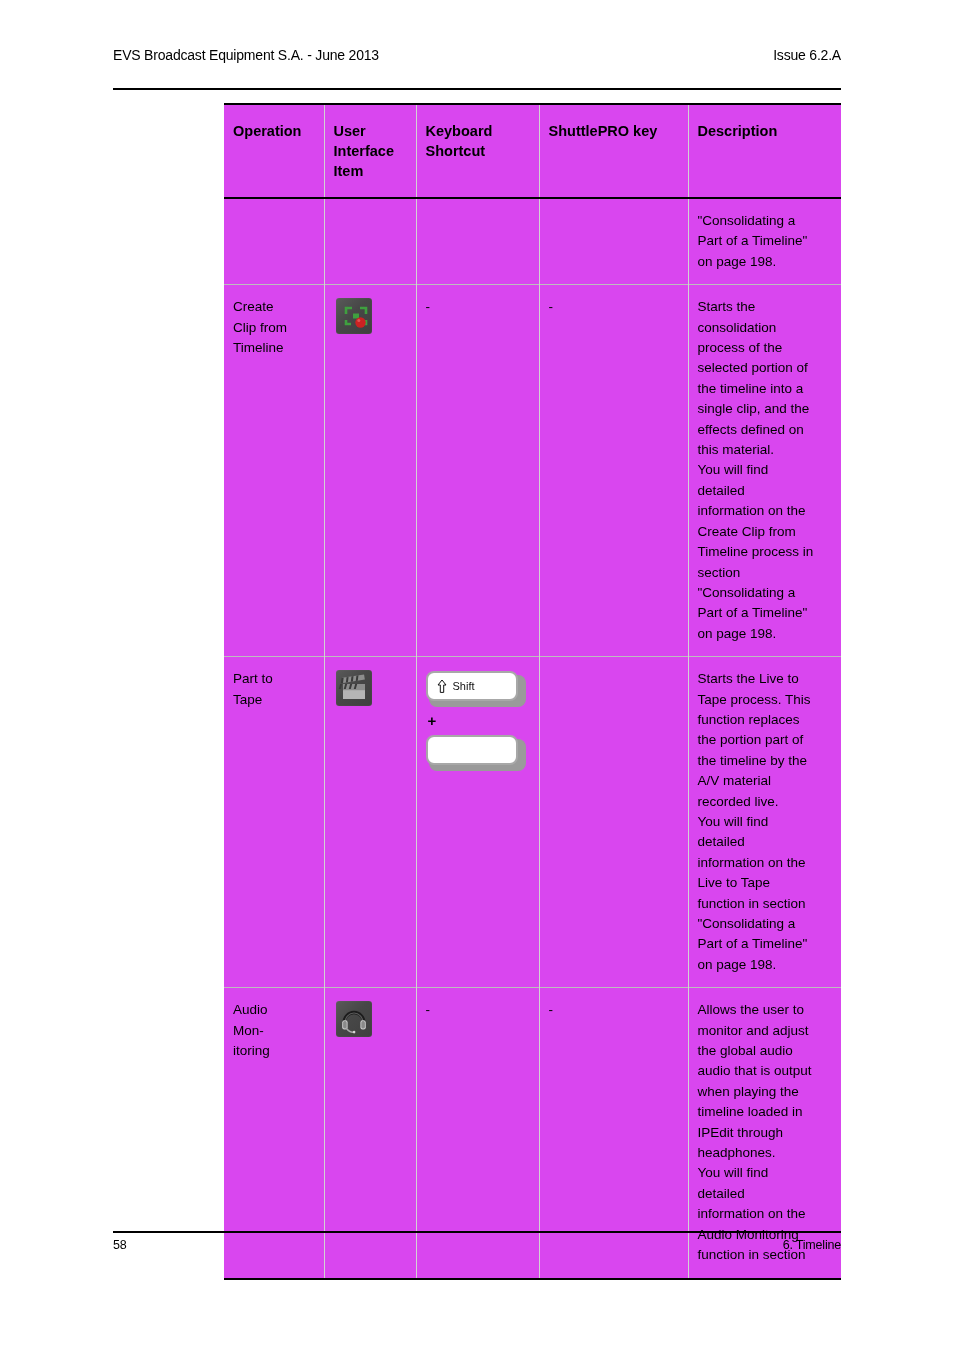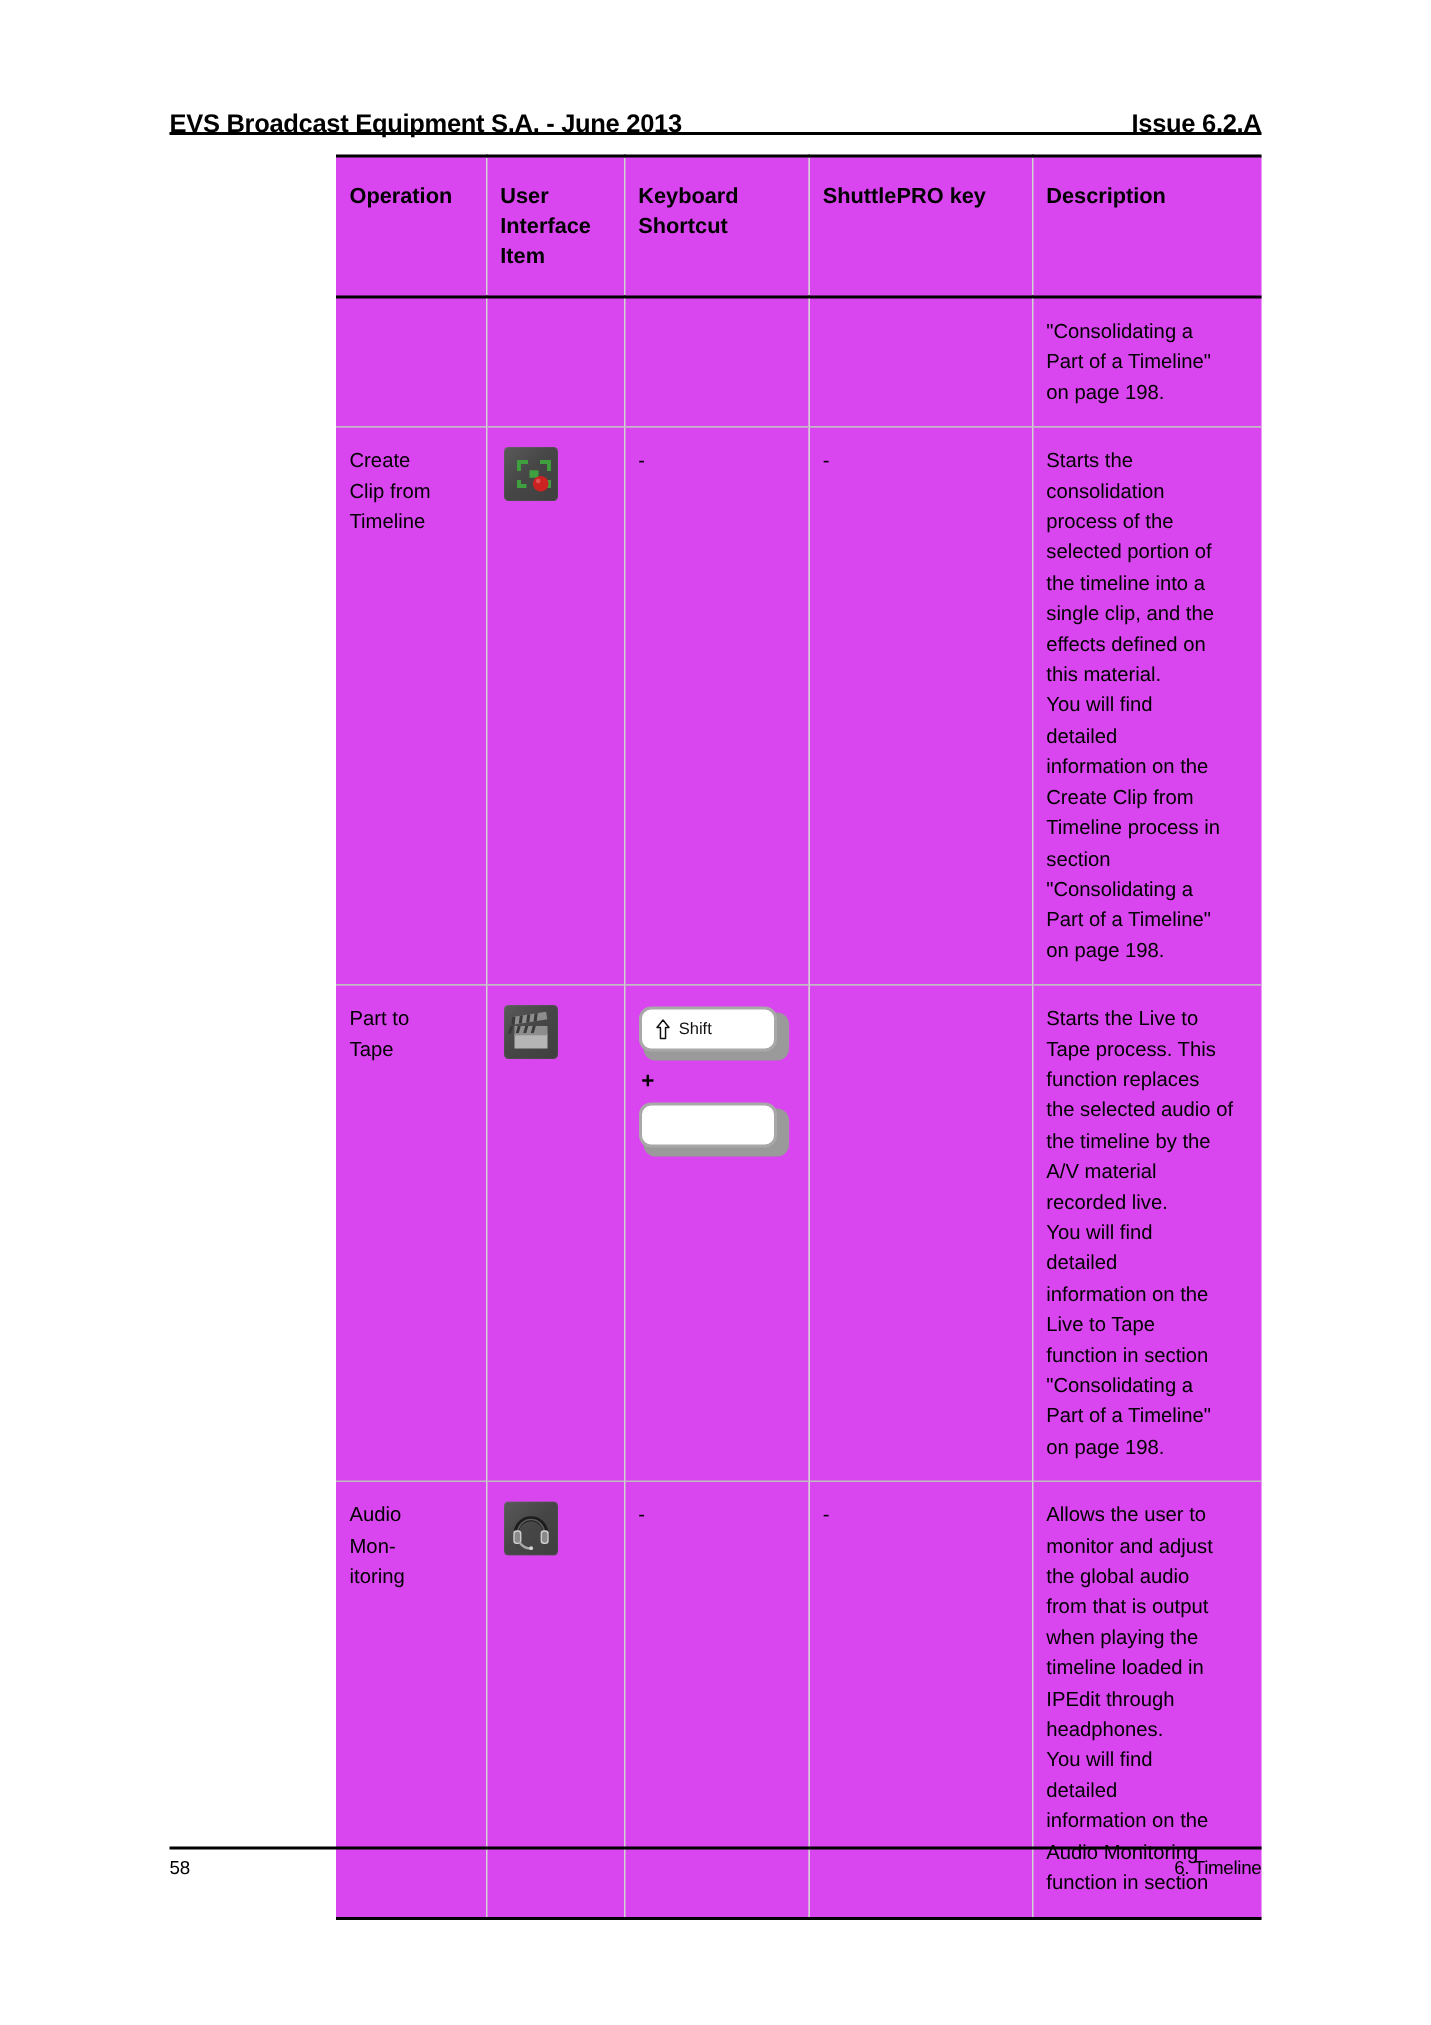--- a/index.html
+++ b/index.html
@@ -20,28 +20,27 @@
     position: absolute;
     left: 0; top: 0;
     width: 954px;
     height: 1350px;
   }
 
   
   .page-header {
     position: absolute;
     left: 113px;
-    top: 73px;
+    top: 47px;
     width: 728px;
     display: flex;
     justify-content: space-between;
     align-items: baseline;
-    font-size: 17px;
+    font-size: 14px;
     letter-spacing: -0.2px;
-    font-weight: bold;
   }
   .header-rule {
     position: absolute;
     left: 113px;
     top: 88px;
     width: 728px;
     height: 2px;
     background: #000000;
   }
 
@@ -315,21 +314,21 @@
                 <span class="klabel"></span>
               </span>
             </div>
           </div>
         </td>
         <td></td>
         <td>
           <span class="desc-line">Starts the Live to</span>
           <span class="desc-line">Tape process. This</span>
           <span class="desc-line">function replaces</span>
-          <span class="desc-line">the selected audio of</span>
+          <span class="desc-line">the portion part of</span>
           <span class="desc-line">the timeline by the</span>
           <span class="desc-line">A/V material</span>
           <span class="desc-line">recorded live.</span>
           <span class="desc-line">You will find</span>
           <span class="desc-line">detailed</span>
           <span class="desc-line">information on the</span>
           <span class="desc-line">Live to Tape</span>
           <span class="desc-line">function in section</span>
           <span class="desc-line">"Consolidating a</span>
           <span class="desc-line">Part of a Timeline"</span>
@@ -359,21 +358,21 @@
               <circle cx="18.1" cy="31.1" r="1.3" fill="#d6d6d6"></circle>
             </svg>
           </span>
         </td>
         <td>-</td>
         <td>-</td>
         <td>
           <span class="desc-line">Allows the user to</span>
           <span class="desc-line">monitor and adjust</span>
           <span class="desc-line">the global audio</span>
-          <span class="desc-line">from that is output</span>
+          <span class="desc-line">audio that is output</span>
           <span class="desc-line">when playing the</span>
           <span class="desc-line">timeline loaded in</span>
           <span class="desc-line">IPEdit through</span>
           <span class="desc-line">headphones.</span>
           <span class="desc-line">You will find</span>
           <span class="desc-line">detailed</span>
           <span class="desc-line">information on the</span>
           <span class="desc-line">Audio Monitoring</span>
           <span class="desc-line">function in section</span>
         </td>

